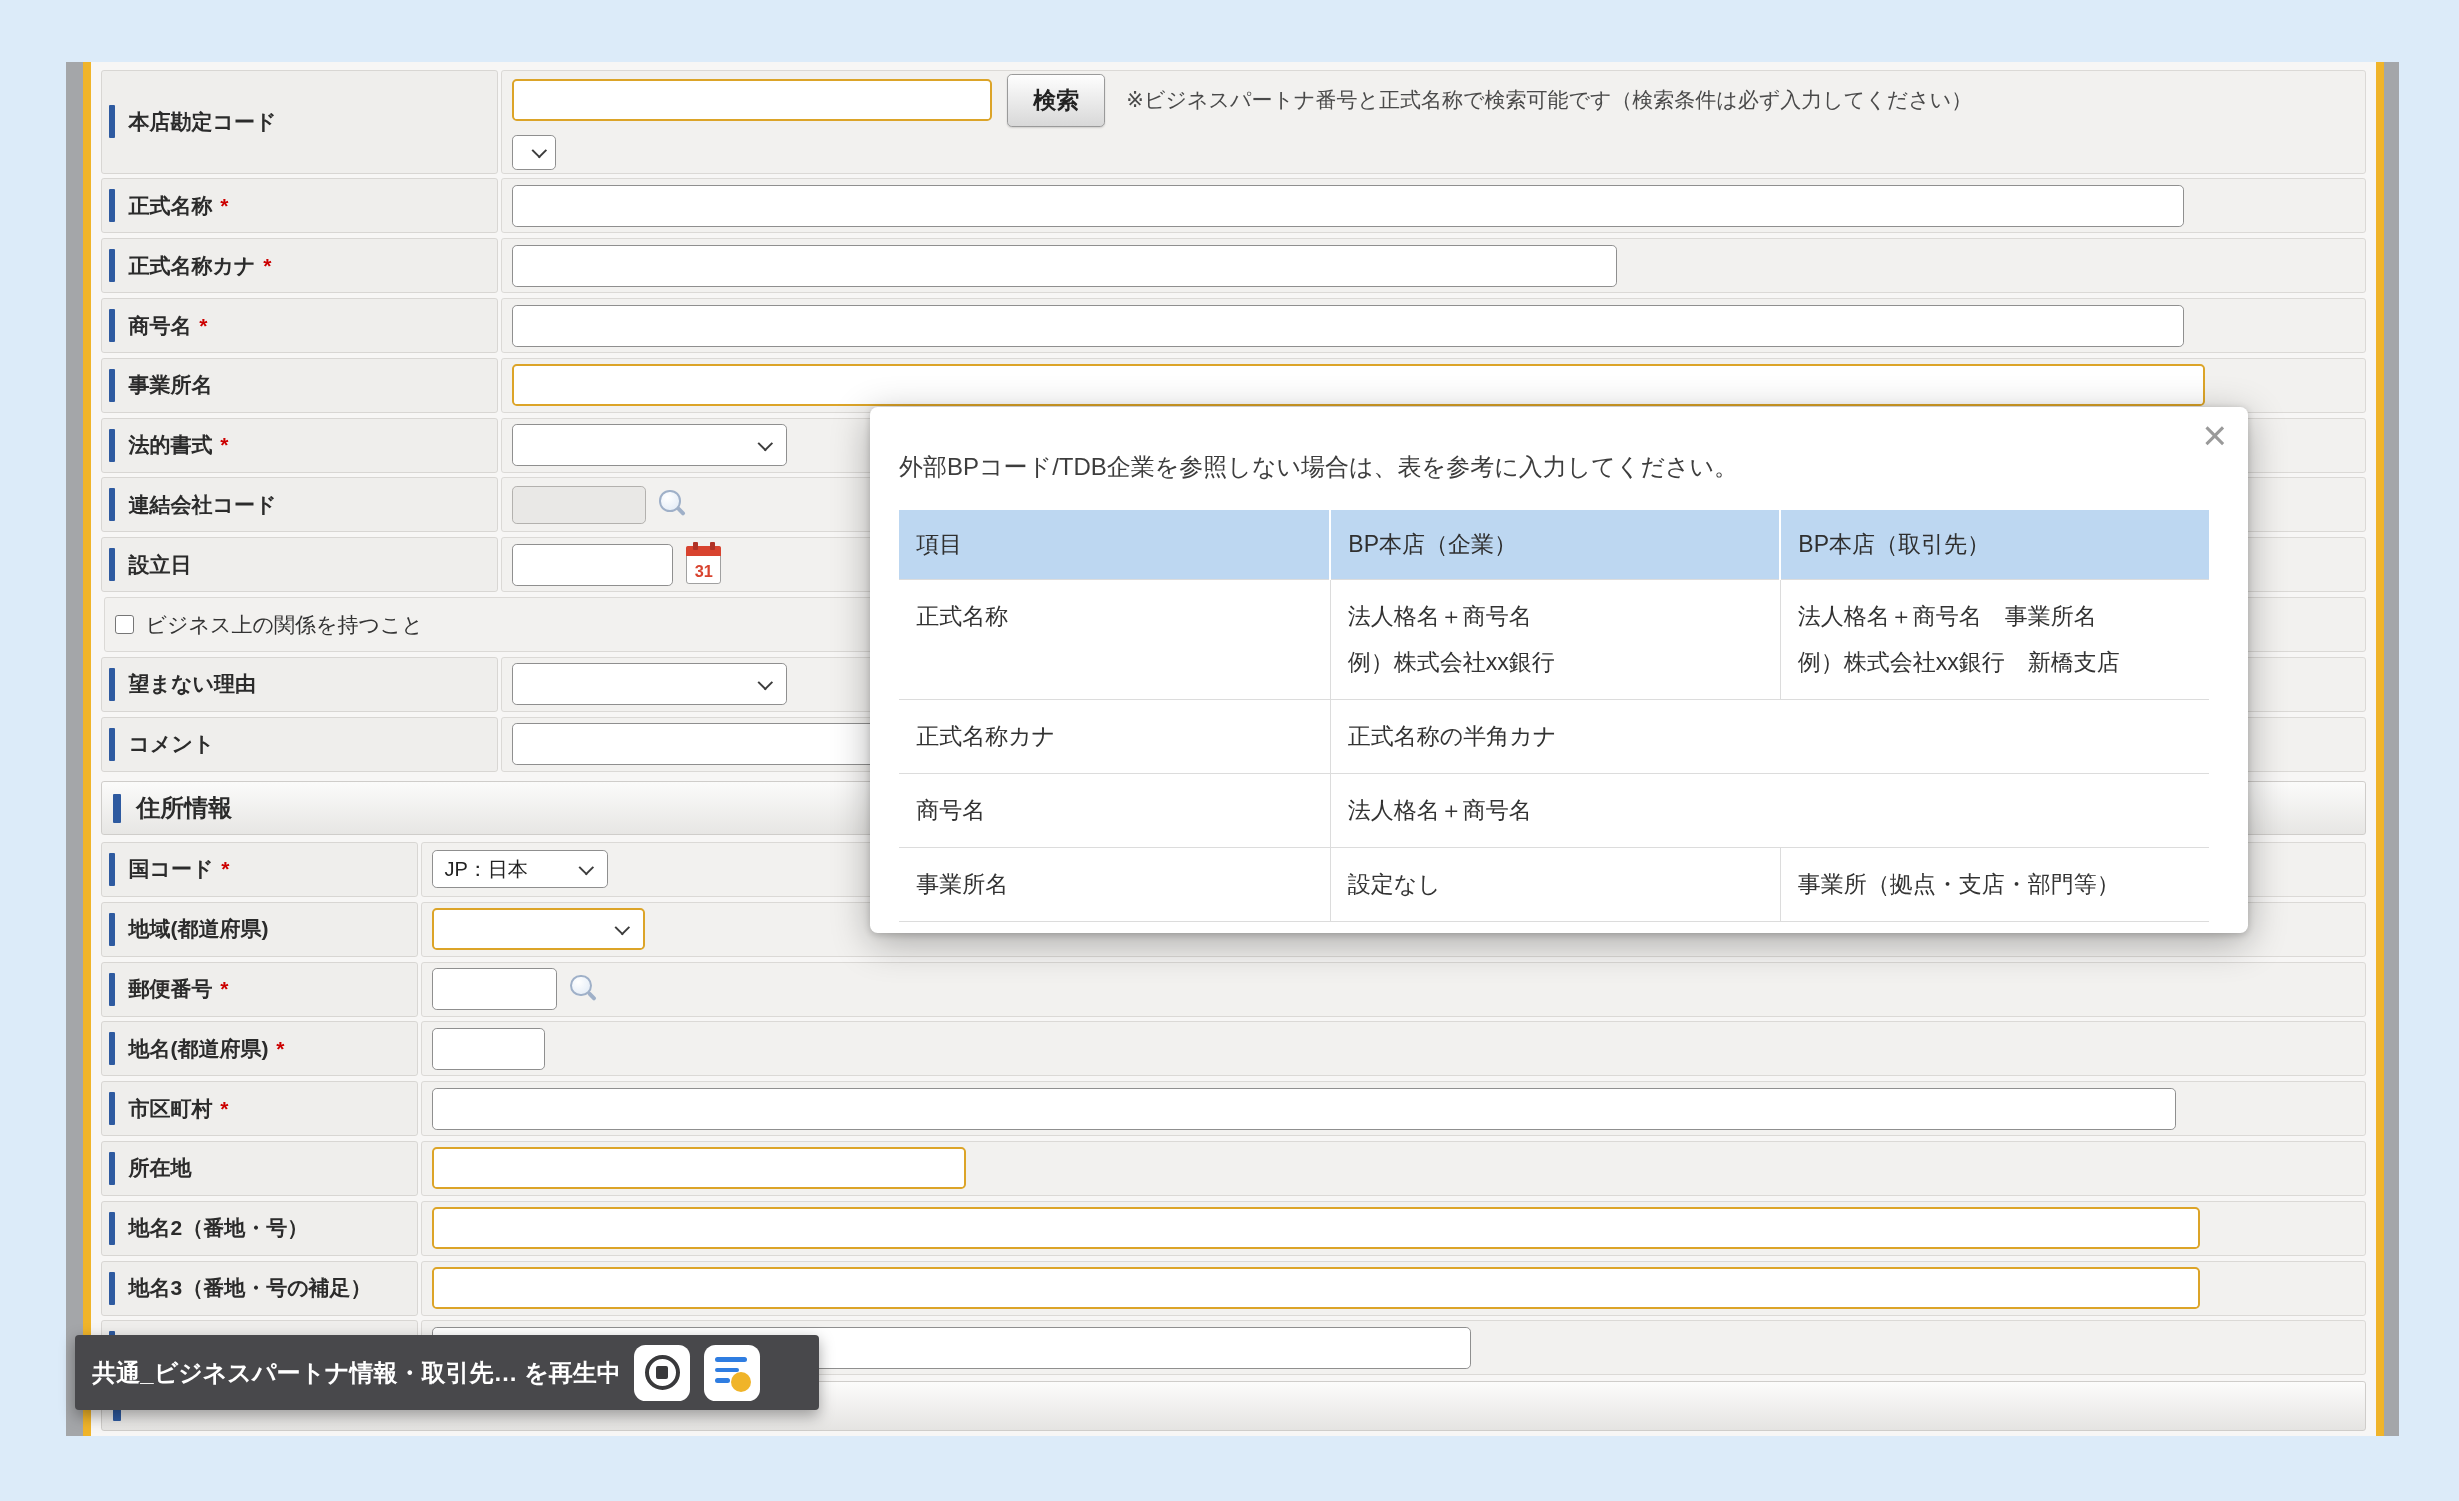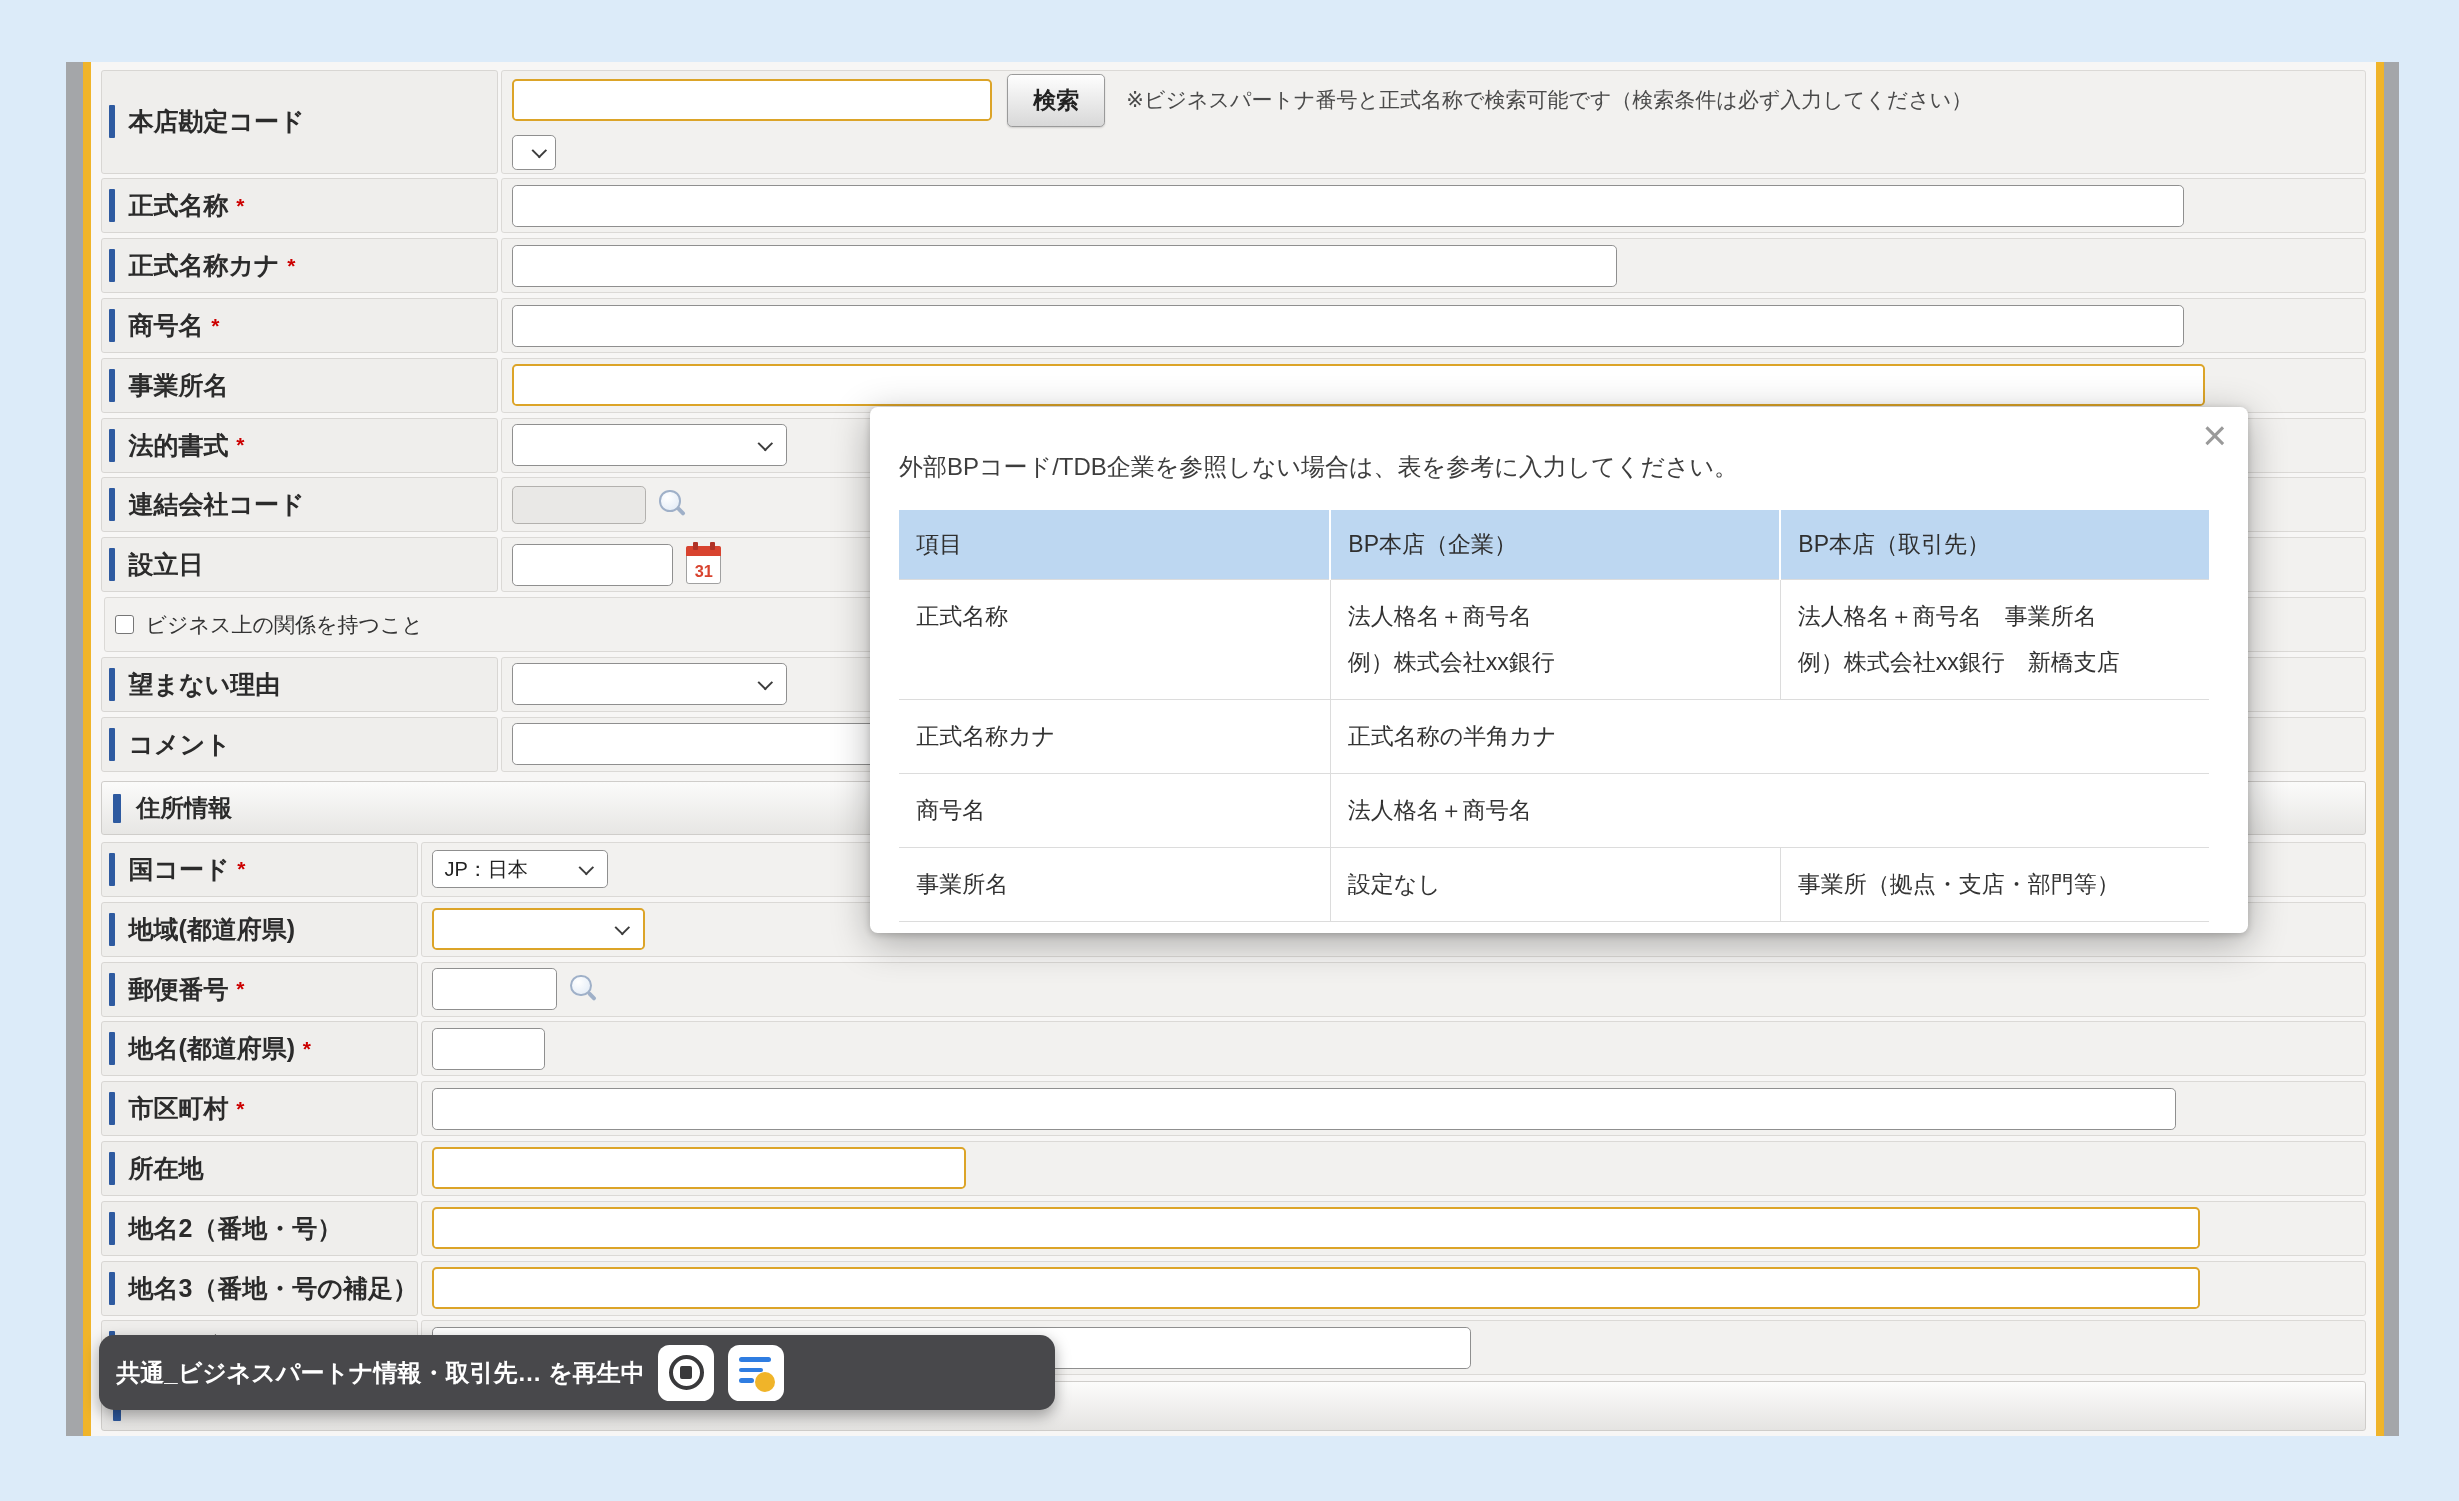--- a/index.html
+++ b/index.html
@@ -21,21 +21,21 @@
   
   .row { display:flex; margin-bottom:4.8px; height:55px; }
   .row.tall { height:104px; }
   .lbl {
     width:397px; flex:0 0 397px; background:#efeeec; border:1px solid #d8d6d3;
     border-radius:2.9px; display:flex; align-items:center; position:relative;
   }
   .addr .lbl { width:317px; flex:0 0 317px; }
   .accent { width:5.8px; height:33px; background:#2e5aa0; margin-left:7.7px; border-radius:1px; flex:0 0 5.8px; }
   .sec-accent { width:7.7px; height:29px; background:#2e5aa0; margin-left:11.5px; border-radius:1px; flex:0 0 7.7px; }
-  .lbl-text { margin-left:13.4px; font-size:25px; font-weight:bold; color:#2b2b2b; white-space:nowrap; }
+  .lbl-text { margin-left:13.4px; font-size:21px; font-weight:bold; color:#2b2b2b; white-space:nowrap; }
   .star { color:#cc0000; font-size:21px; font-weight:bold; margin-left:7.7px; }
   .val {
     flex:1; background:#f2f1ef; border:1px solid #dbd9d6; border-radius:2.9px; margin-left:3.8px;
     display:flex; align-items:center; padding-left:9.6px; position:relative;
   }
   .val.stack { flex-direction:column; align-items:flex-start; justify-content:center; }
 
   
   .inp { background:#fff; border:1.9px solid #8f8f8f; border-radius:4.8px; height:42px; }
   .inp.thin { border-width:1.4px; }
@@ -95,23 +95,23 @@
   .ref-table th { background:#bdd7f1; text-align:left; font-weight:normal; font-size:23px; color:#2f2f2f;
     padding:19px 17.3px; }
   .ref-table th + th { border-left:2.9px solid #fff; }
   .ref-table td { font-size:23px; color:#333; padding:21px 17.3px; vertical-align:top; }
   .ref-table tbody tr { border-top:1px solid #dcdcdc; }
   .ref-table td.div { border-left:1px solid #dcdcdc; }
   .cell-line2 { margin-top:15.4px; }
 
   
   .player {
-    position:absolute; left:75px; top:1335px; width:956px; height:75px; background:#48484b;
-    border-radius:15px; box-shadow:0 5.8px 15.4px rgba(0,0,0,.35); z-index:60;
-    display:flex; align-items:center; padding:0 13.4px 0 17.3px;margin-left:24px;
+    position:absolute; left:75px; top:1335px; width:744px; height:75px; background:#48484b;
+    border-radius:4px; box-shadow:0 5.8px 15.4px rgba(0,0,0,.35); z-index:60;
+    display:flex; align-items:center; padding:0 13.4px 0 17.3px;
   }
   .player-text { color:#fff; font-size:24px; font-weight:bold; white-space:nowrap; }
   .pbtn { width:56px; height:56px; background:#fff; border-radius:11.5px; margin-left:13.4px;
     display:flex; align-items:center; justify-content:center; position:relative; flex:0 0 56px; }
   .ring { width:35px; height:35px; border:4.8px solid #39393b; border-radius:50%;
     display:flex; align-items:center; justify-content:center; }
   .ring .sq { width:12.5px; height:12.5px; background:#39393b; border-radius:1.9px; }
   .tr-bars { position:absolute; left:11.5px; top:12.5px; }
   .tr-bar { background:#2f7de1; height:4.8px; border-radius:2.9px; margin-bottom:5.8px; }
   .tr-bar.b1 { width:32px; } .tr-bar.b2 { width:24px; } .tr-bar.b3 { width:15.4px; }

